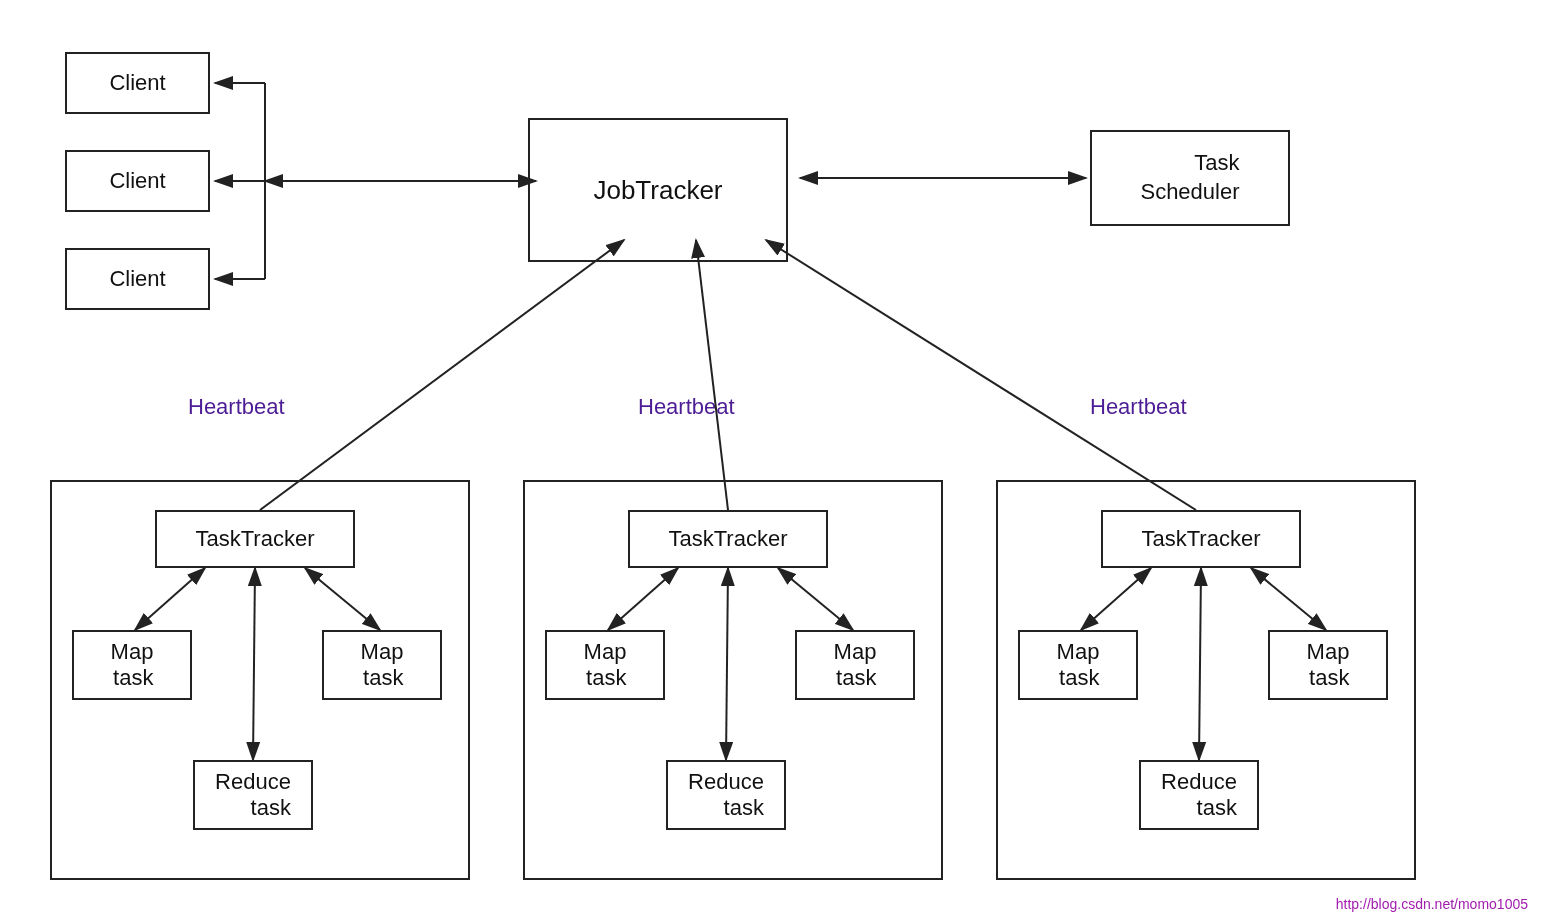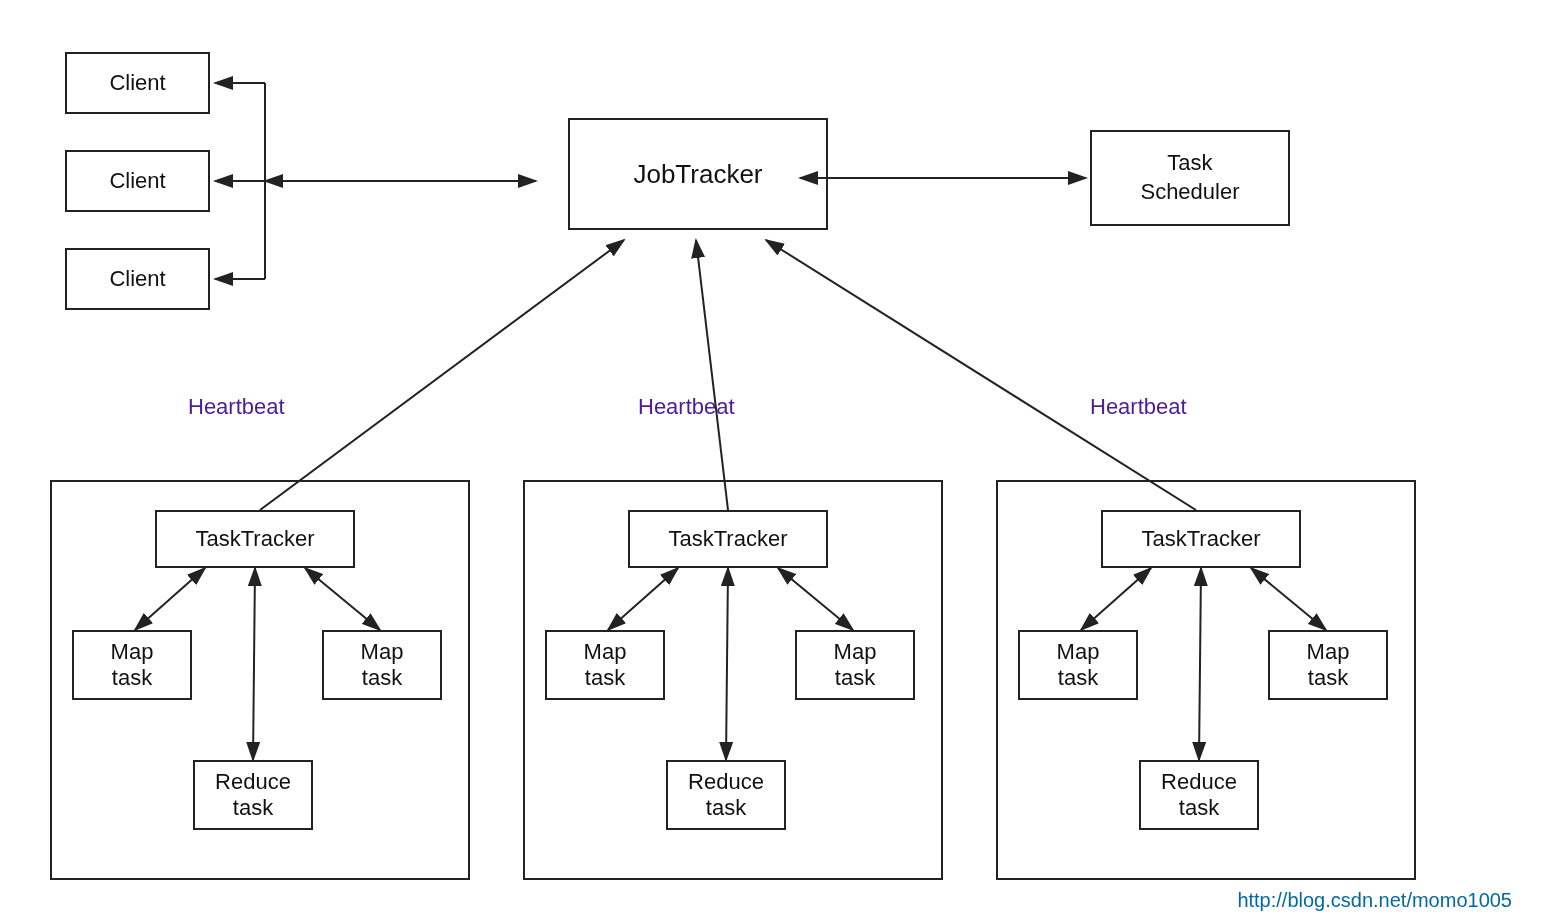--- a/index.html
+++ b/index.html
@@ -17,21 +17,21 @@
       height: 924px;
       background: #ffffff;
     }
     .box {
       position: absolute;
       border: 2px solid #222;
       background: #fff;
       display: flex;
       align-items: center;
       justify-content: center;
-      text-align: center;
+      text-align: right;
       font-size: 22px;
       font-weight: 400;
       color: #111;
     }
     .box-large {
       font-size: 26px;
     }
     svg.arrows {
       position: absolute;
       top: 0; left: 0;
@@ -46,35 +46,35 @@
       font-weight: 400;
     }
     .tracker-group {
       position: absolute;
       border: 2px solid #222;
       background: #fff;
     }
     .watermark {
       position: absolute;
       bottom: 12px;
-      right: 36px;
-      font-size: 20px;
-      color: #0369a1;
+      right: 20px;
+      font-size: 14px;
+      color: #a21caf;
     }
   </style>
 </head>
 <body>
 
 <div class="diagram-container">
 
   <div class="box" style="left:65px;top:52px;width:145px;height:62px;">Client</div>
   <div class="box" style="left:65px;top:150px;width:145px;height:62px;">Client</div>
   <div class="box" style="left:65px;top:248px;width:145px;height:62px;">Client</div>
 
-  <div class="box box-large" style="left:568px;top:118px;width:260px;height:112px;">JobTracker</div>
+  <div class="box box-large" style="left:528px;top:118px;width:260px;height:144px;">JobTracker</div>
 
   <div class="box" style="left:1090px;top:130px;width:200px;height:96px;line-height:1.3;">Task<br>Scheduler</div>
 
   <div class="heartbeat-label" style="left:188px;top:394px;">Heartbeat</div>
   <div class="heartbeat-label" style="left:638px;top:394px;">Heartbeat</div>
   <div class="heartbeat-label" style="left:1090px;top:394px;">Heartbeat</div>
 
   <div class="tracker-group" style="left:50px;top:480px;width:420px;height:400px;"></div>
 
   <div class="tracker-group" style="left:523px;top:480px;width:420px;height:400px;"></div>

